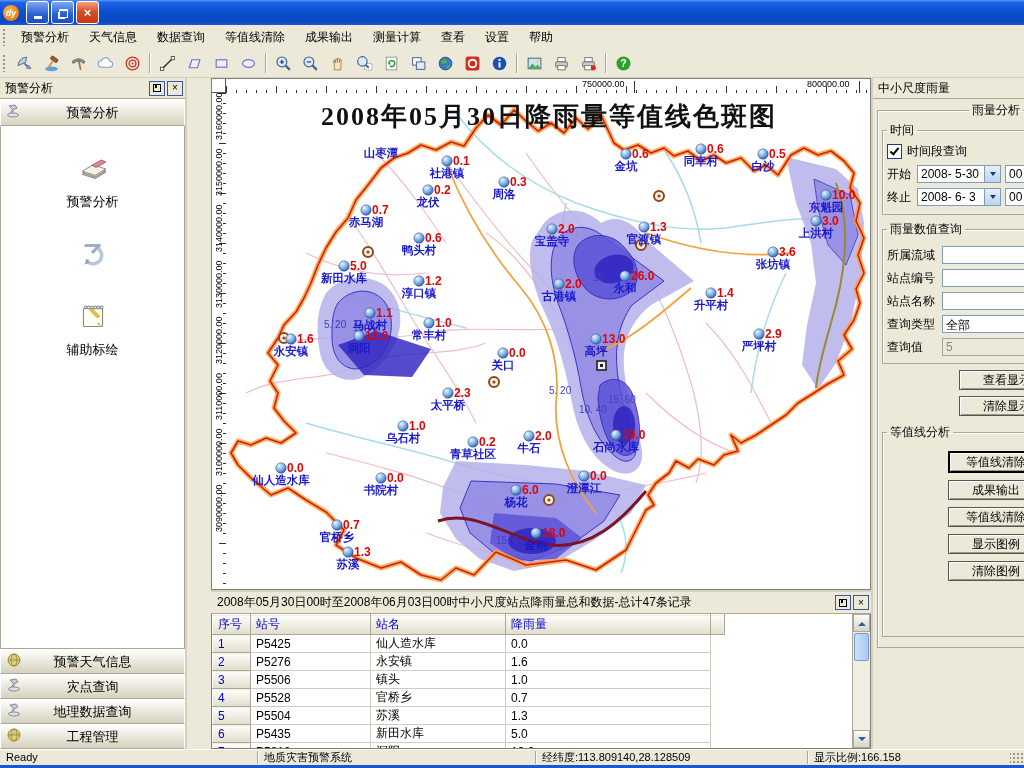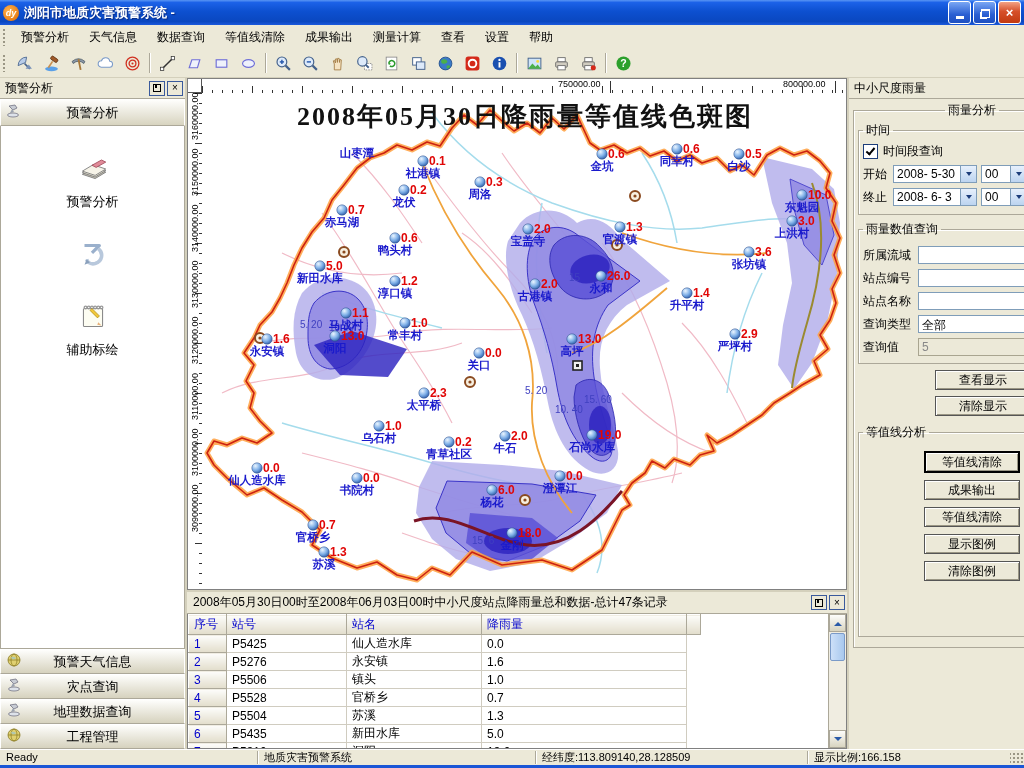--- a/index.html
+++ b/index.html
@@ -44,21 +44,21 @@
   .group-hdr .gt{flex:1;text-align:center;font-size:13px;}
   .left-content{flex:1;background:#fff;overflow:hidden;border:1px solid #aca899;border-top:none;}
   .nav-item{margin-top:26px;text-align:center;cursor:default;}
   .nav-item .nlbl{margin-top:4px;font-size:13px;}
   .left-bars{flex:none;}
   .bar-item{height:23px;display:flex;align-items:center;background:linear-gradient(#fefefc,#d6d2be);
     border:1px solid #fff;border-bottom-color:#aca899;padding:0 5px;cursor:default;}
   .bar-item .bi{width:22px;flex:none;}
   .bar-item .bt{flex:1;text-align:center;font-size:13px;}
   
-  .center{width:660px;flex:none;display:flex;flex-direction:column;min-height:0;}
+  .center{width:660px;flex:none;display:flex;flex-direction:column;min-height:0;padding-left:24px;}
   .map-wrap{height:512px;flex:none;position:relative;background:#fff;border:1px solid #808080;box-sizing:border-box;}
   .ruler-corner{position:absolute;left:0;top:0;width:14px;height:14px;border-right:1px solid #555;border-bottom:1px solid #555;background:#fff;box-sizing:border-box;}
   .ruler-top{position:absolute;left:14px;top:0;right:0;height:14px;border-bottom:1px solid #555;background:#fff;overflow:hidden;}
   .ruler-top .tick{position:absolute;bottom:0;width:0;border-left:1px solid #333;}
   .ruler-top .rlbl{position:absolute;top:0;font-size:9px;color:#000;white-space:nowrap;}
   .ruler-left{position:absolute;left:0;top:14px;bottom:0;width:14px;border-right:1px solid #555;background:#fff;overflow:hidden;}
   .ruler-left .tick{position:absolute;right:0;height:0;border-top:1px solid #333;}
   .ruler-left .rlbl{position:absolute;left:-14px;font-size:9px;white-space:nowrap;transform:rotate(-90deg);transform-origin:center;width:42px;text-align:center;}
   .map-canvas{position:absolute;left:14px;top:14px;right:0;bottom:0;background:#fff;overflow:hidden;}
   
@@ -107,21 +107,20 @@
   .win-border{height:3px;flex:none;background:#1a56d6;}
   .icon16 svg{width:16px;height:16px;} .icon32 svg{width:34px;height:34px;}
 </style>
 </head>
 <body>
 
 <div id="window">
 
   <div class="titlebar">
     <div class="app-icon">dy</div>
-    <div class="title-text">浏阳市地质灾害预警系统  -</div>
     <div class="tb-btns">
       <div class="tb-btn">
           <span class="glyph-min"></span>
         </div>
       <div class="tb-btn">
           <span class="glyph-restore"></span>
         </div>
       <div class="tb-btn close">×</div>
     </div>
   </div>

